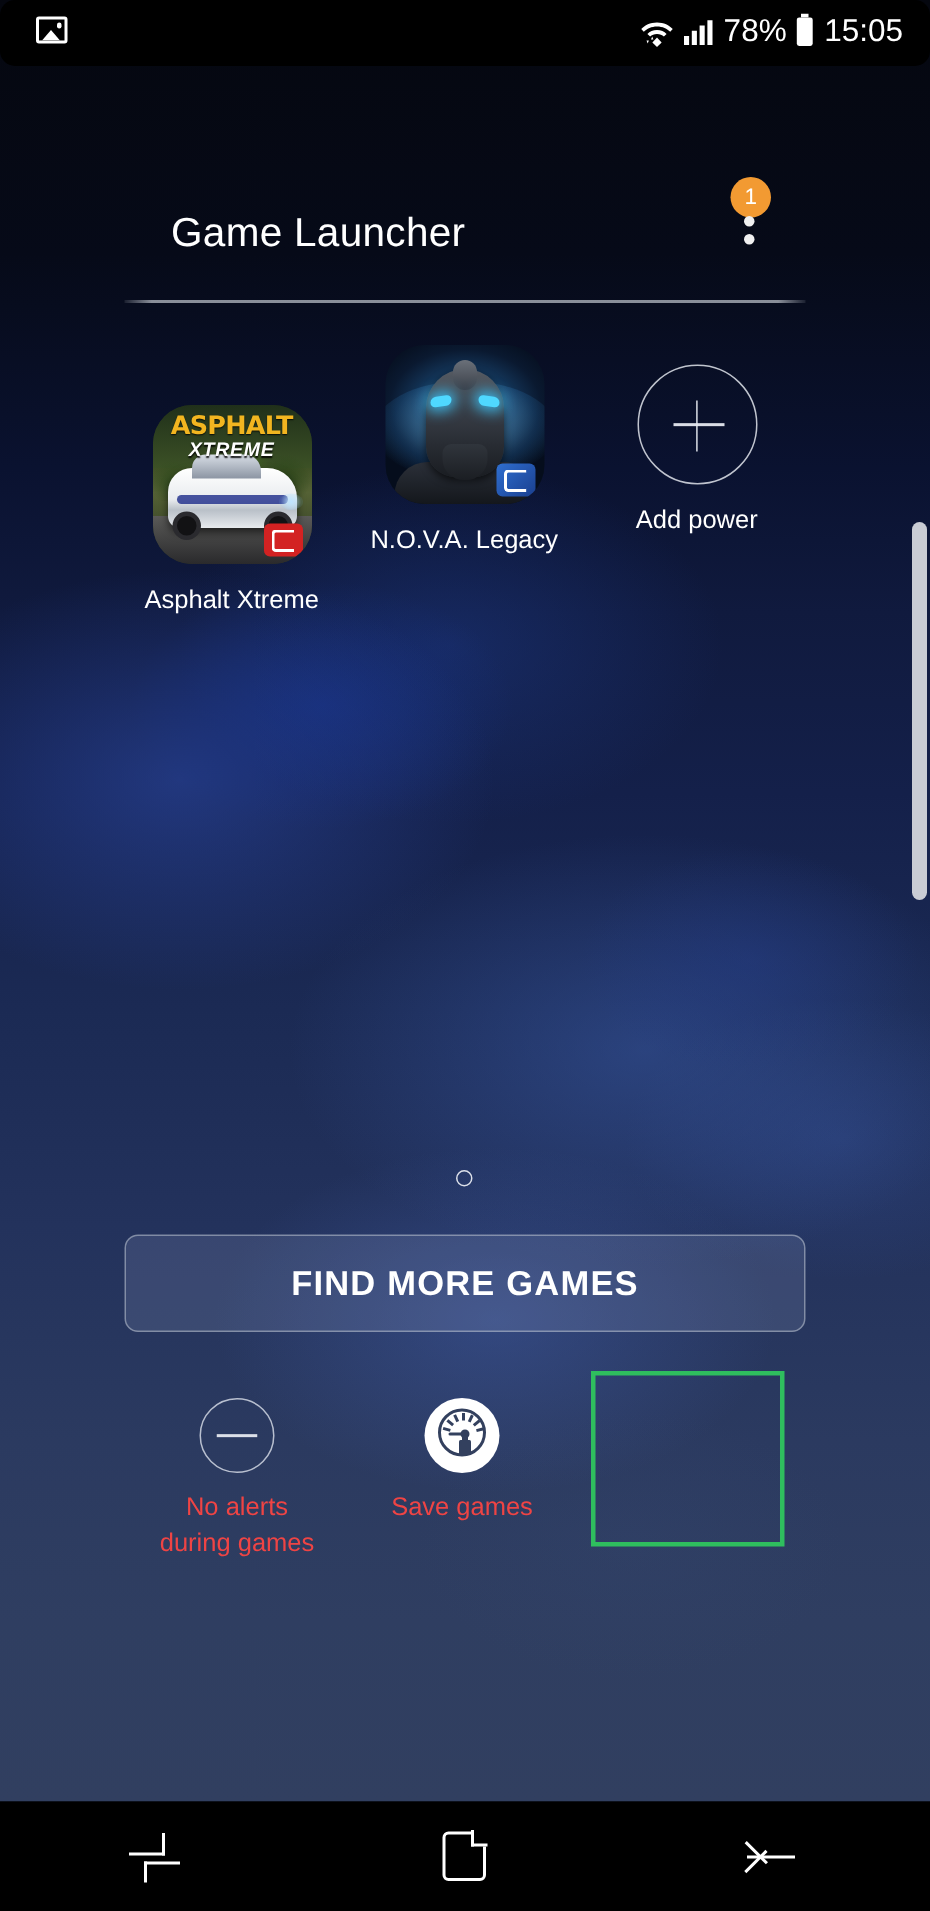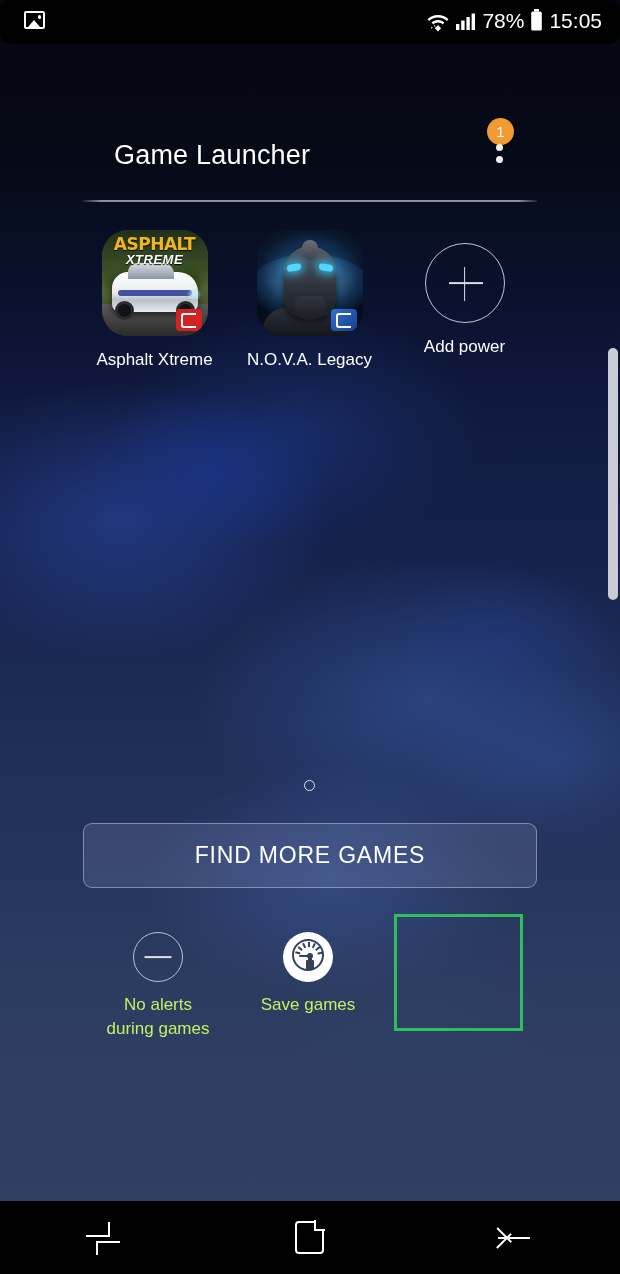--- a/index.html
+++ b/index.html
@@ -122,20 +122,21 @@
   }
   .app-icon {
     width:106px; height:106px; border-radius:26px;
     position:relative; overflow:hidden;
   }
 
   
   .icon-asphalt {
     background:
       linear-gradient(180deg,#1d2a13 0%,#2c3c1c 22%,#3d4f24 38%,#556235 55%,#2a3320 100%);
+    margin-top: 40px;
   }
   .ax-sky {
     position:absolute; left:0; top:0; width:100%; height:40%;
     background:linear-gradient(180deg,#20301a,#3c5126);
   }
   .ax-trees {
     position:absolute; left:0; top:26%; width:100%; height:34%;
     background:
       radial-gradient(circle 22px at 14px 24px, #2f4a1d, transparent 70%),
       radial-gradient(circle 18px at 44px 14px, #38571f, transparent 70%),
@@ -267,36 +268,36 @@
   }
 
   
   .find-btn {
     position:absolute; left:83px; top:823px;
     width:454px; height:65px;
     border:1.3px solid rgba(190,196,210,0.55);
     border-radius:9px;
     background:rgba(165,180,215,0.16);
     display:flex; align-items:center; justify-content:center;
-    color:#fff; font-size:23px; font-weight:normal; letter-spacing:0.8px;
+    color:#fff; font-size:23px; font-weight:bold; letter-spacing:0.8px;
     z-index:10;
   }
 
   
   .options {
     position:absolute; left:0; top:920px; width:620px;
     display:flex; z-index:10;
   }
   .opt {
     width:150px; display:flex; flex-direction:column; align-items:center;
     position:relative;
   }
   .opt.o1 { margin-left:83px; }
   .opt-label {
-    margin-top:11px; font-size:17px; color:#bef264; text-align:center;
+    margin-top:11px; font-size:17px; color:#ef4444; text-align:center;
     line-height:24px; white-space:nowrap;
   }
   .opt-circle {
     width:50px; height:50px; border-radius:50%;
     border:1.4px solid rgba(220,225,235,0.8);
     position:relative; margin-top:12px;
   }
   .minus-bar {
     position:absolute; left:50%; top:50%; transform:translate(-50%,-50%);
     width:27px; height:1.8px; background:rgba(230,233,240,0.95);

